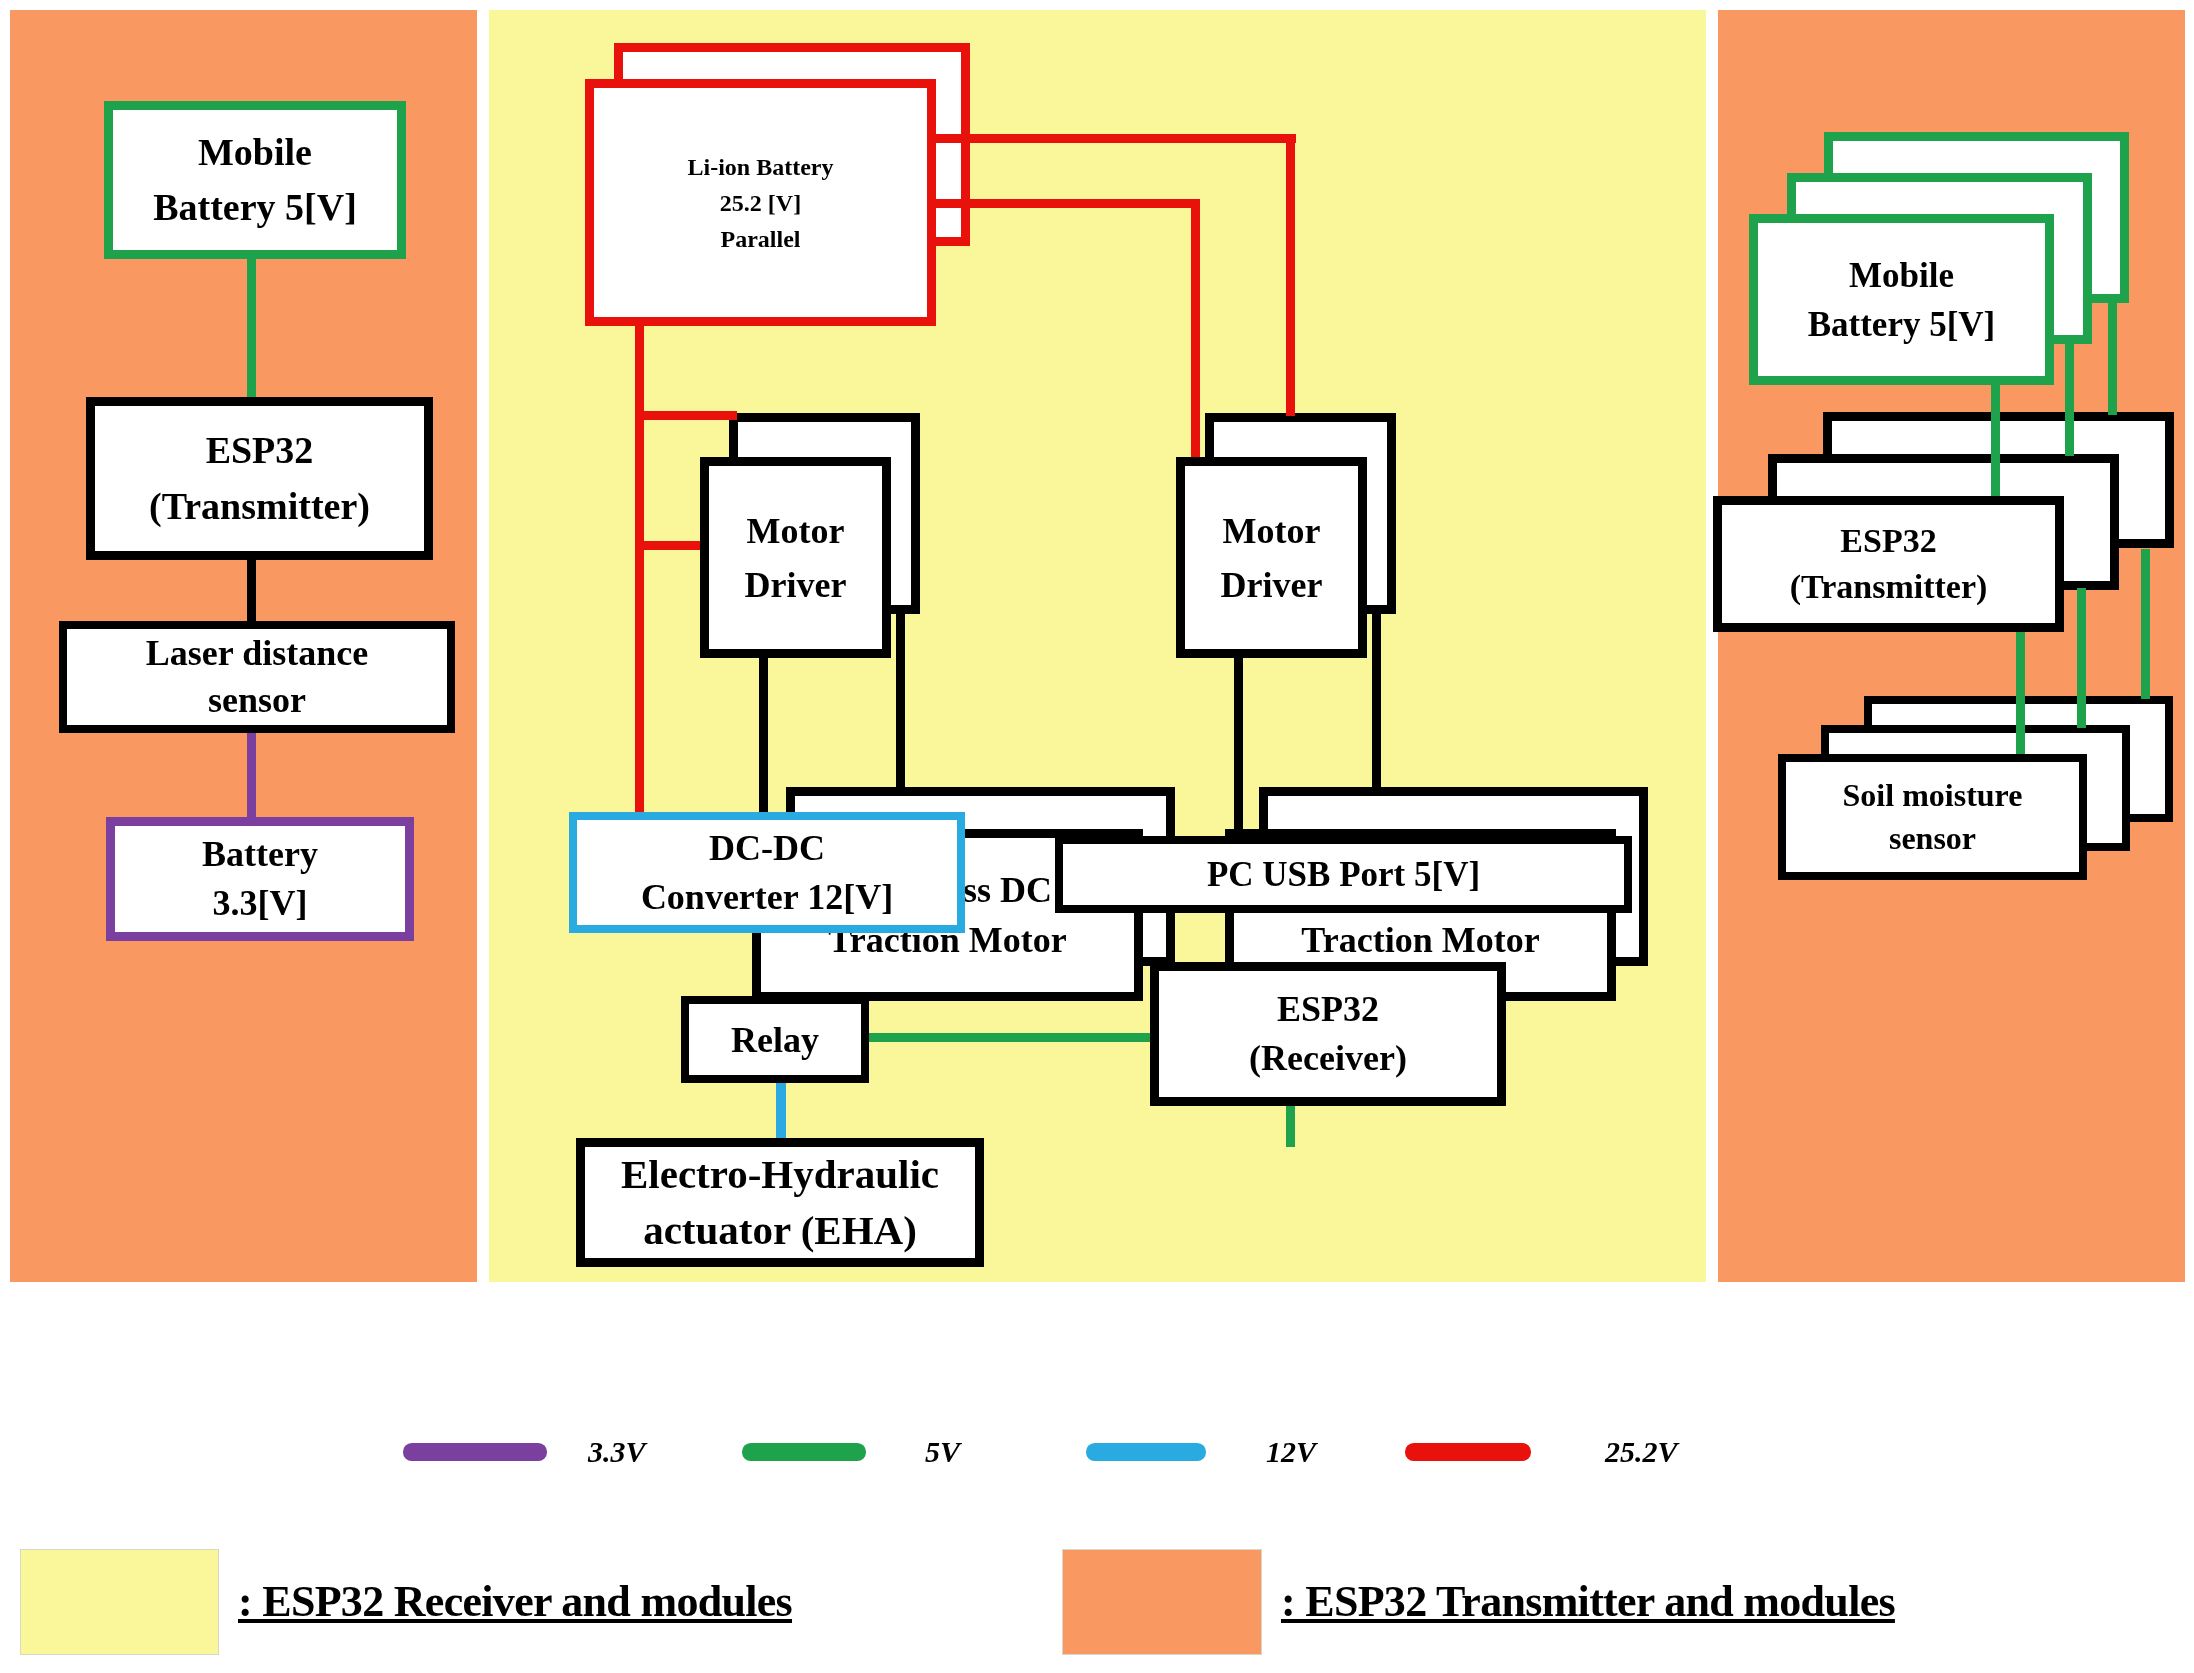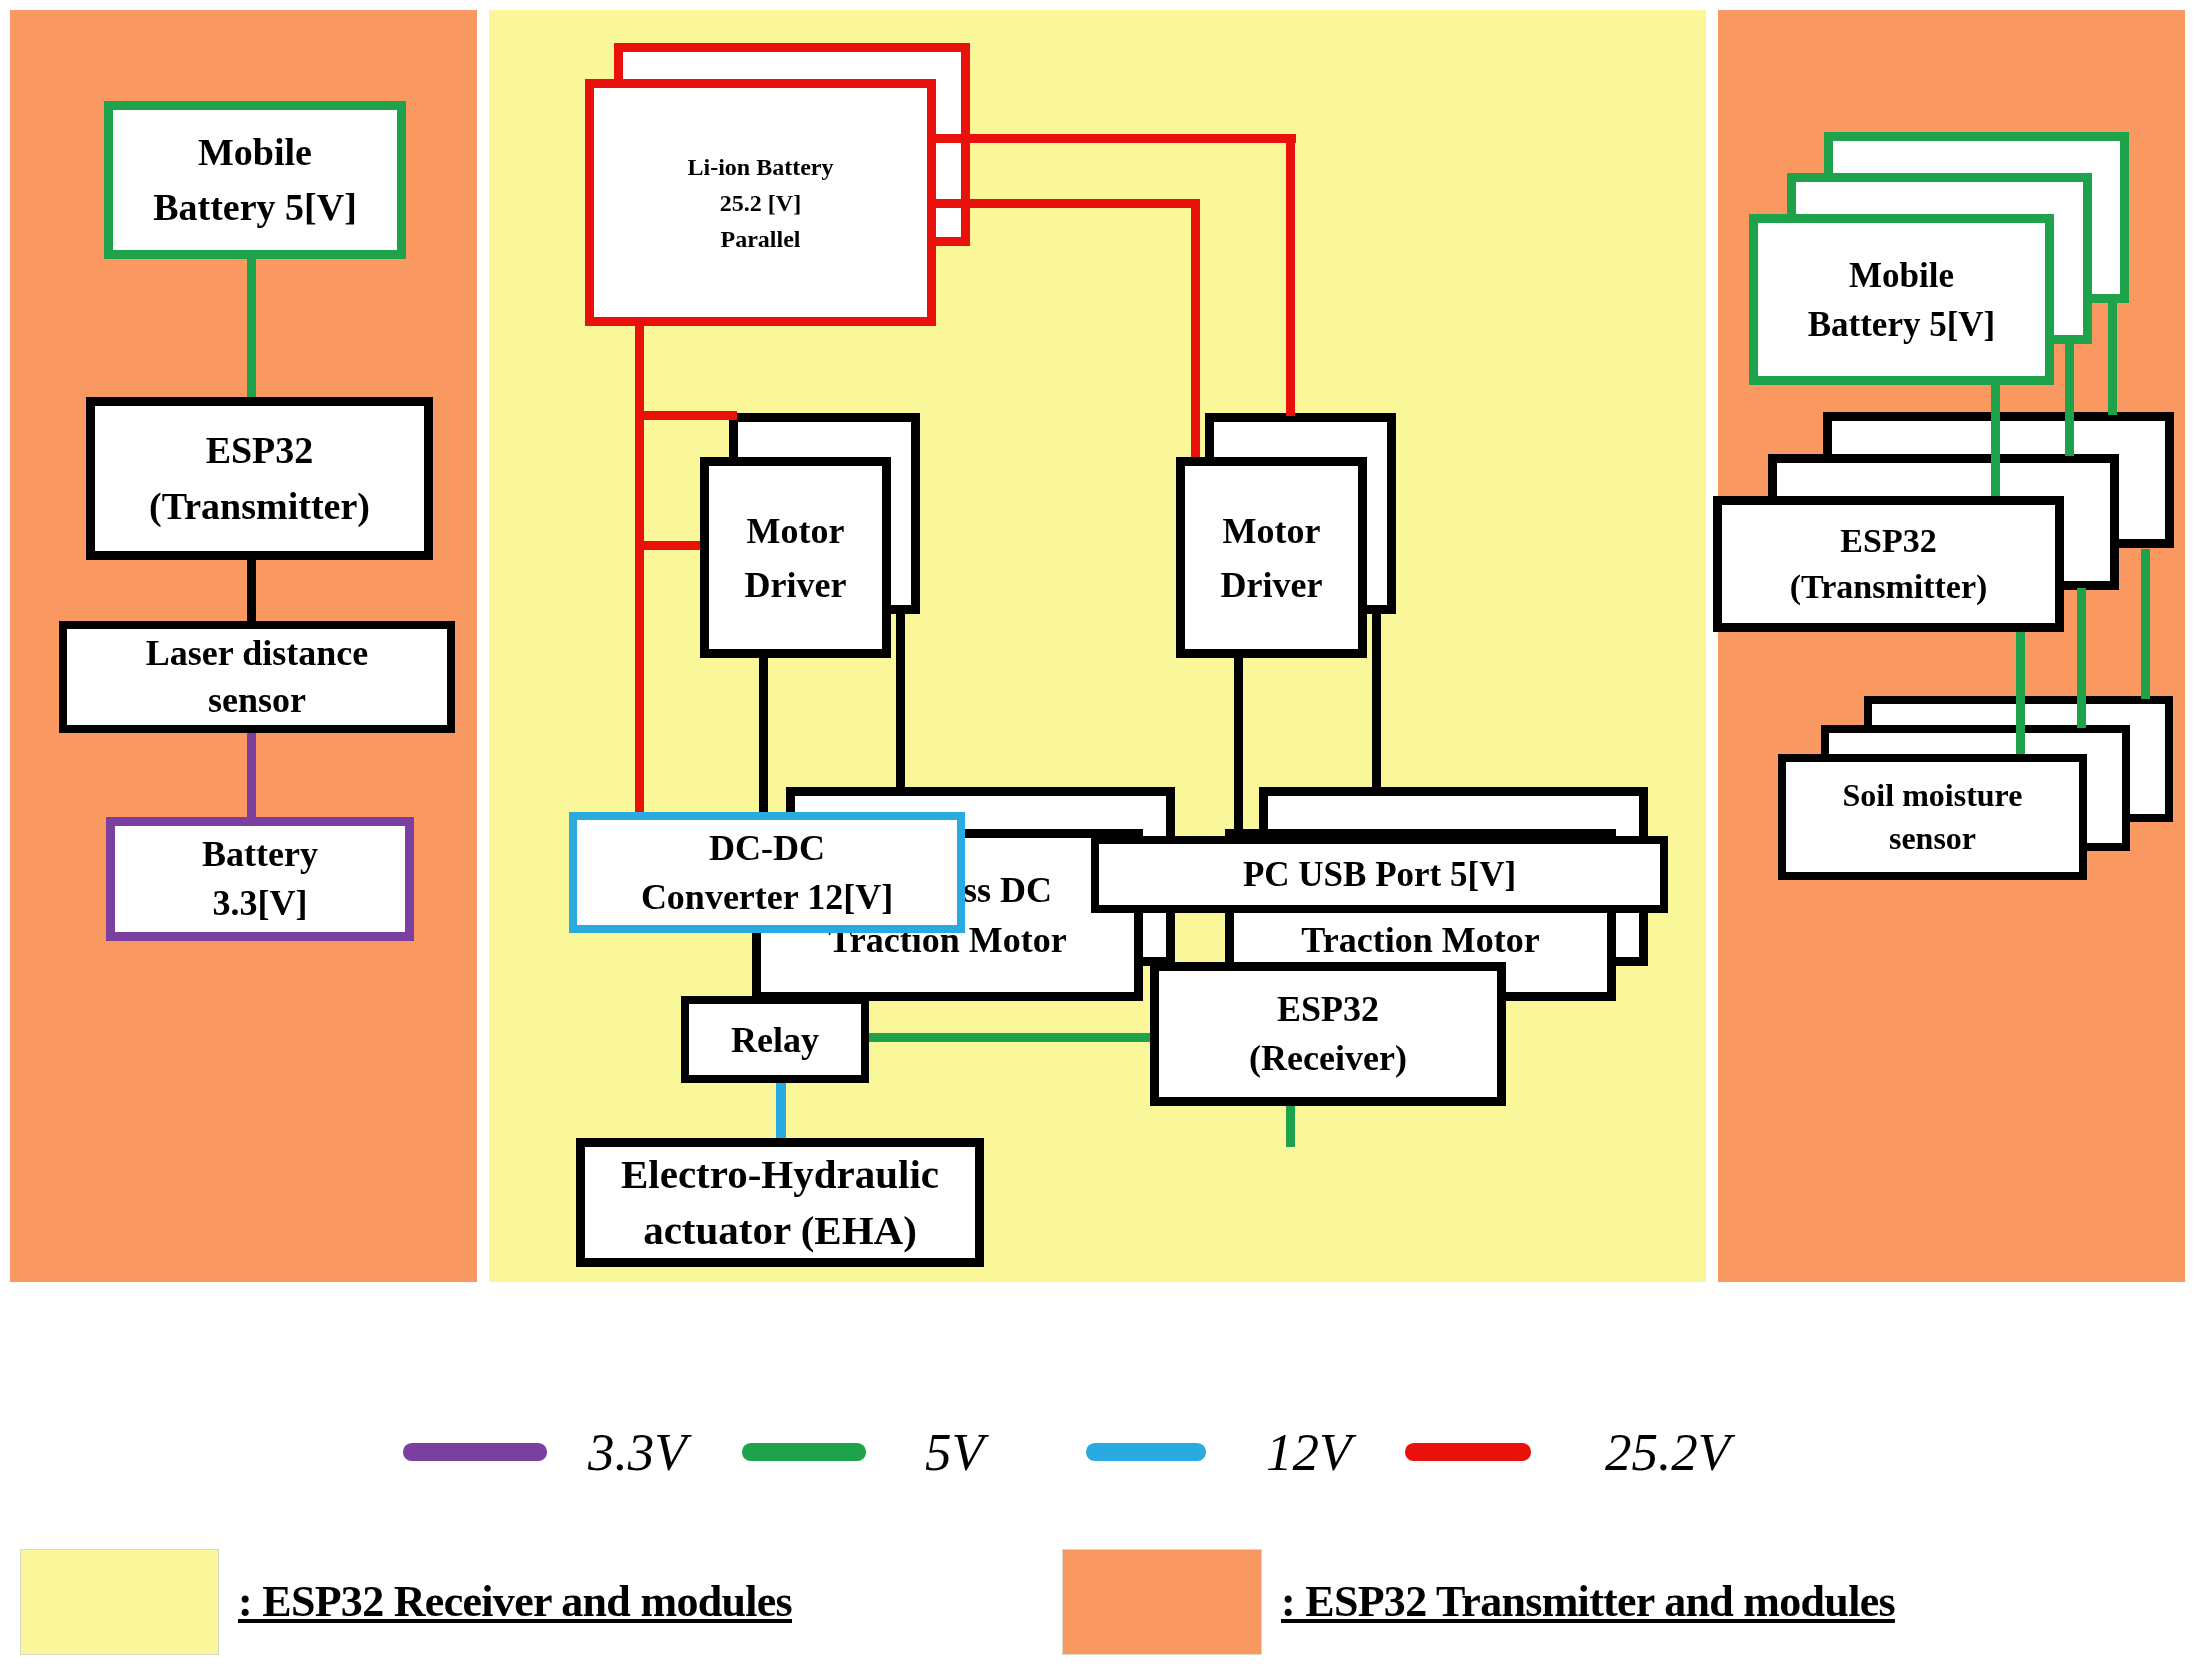--- a/index.html
+++ b/index.html
@@ -24,21 +24,21 @@
   .b-red{border:9.4px solid var(--red);}
   .b-blue{border:8px solid var(--blue);}
   .b-purple{border:9.4px solid var(--purple);}
   .wire{position:absolute;}
   .w-green{background:var(--green);}
   .w-black{background:#000;}
   .w-purple{background:var(--purple);}
   .w-red{background:var(--red);}
   .w-blue{background:var(--blue);}
   .legend-swatch{position:absolute;height:17.5px;border-radius:8.7px;}
-  .legend-label{position:absolute;font-size:53px;font-style:italic;font-weight:400;line-height:54px;}
+  .legend-label{position:absolute;font-size:30px;font-style:italic;font-weight:700;line-height:54px;}
   .zone-swatch{position:absolute;border:1.3px solid #d8d8c8;}
   .zone-label{position:absolute;font-size:44px;font-weight:700;line-height:64px;letter-spacing:-0.7px;text-decoration:underline;}
 </style>
 </head>
 <body>
 
 <div class="canvas">
 
   <div class="panel orange" style="left:10px;top:10px;width:467px;height:1272px;"></div>
   <div class="panel yellow" style="left:489px;top:10px;width:1217px;height:1272px;"></div>
@@ -124,21 +124,21 @@
 Traction Motor</span>
   </div>
   <div class="box b-black" style="left:1225px;top:829px;width:391px;height:172px;font-size:36px;line-height:1.4;">
     <span>Brushless DC
 Traction Motor</span>
   </div>
   <div class="box b-blue" style="left:569px;top:812px;width:396px;height:121px;font-size:36px;line-height:1.35;">
     <span>DC-DC
 Converter 12[V]</span>
   </div>
-  <div class="box b-black12" style="left:1055px;top:836px;width:577px;height:77px;font-size:35px;margin-left:36px;">
+  <div class="box b-black12" style="left:1055px;top:836px;width:577px;height:77px;font-size:35px;">
     <span>PC USB Port 5[V]</span>
   </div>
   <div class="box b-black12" style="left:681px;top:996px;width:188px;height:87px;font-size:36px;align-items:center;">
     <span>Relay</span>
   </div>
   <div class="box b-black" style="left:1150px;top:962px;width:356px;height:144px;font-size:36px;line-height:1.35;">
     <span>ESP32
 (Receiver)</span>
   </div>
   <div class="box b-black" style="left:576px;top:1138px;width:408px;height:129px;font-size:41px;line-height:1.35;">

